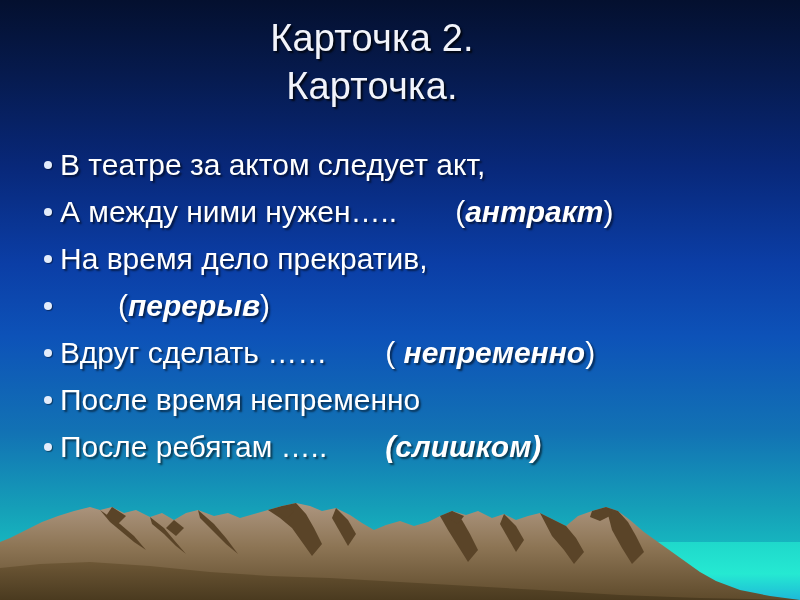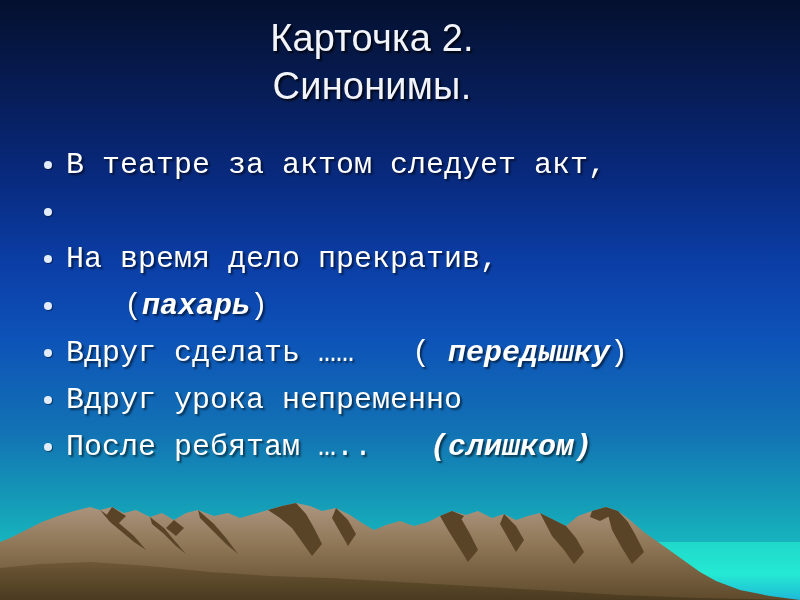--- a/index.html
+++ b/index.html
@@ -78,85 +78,89 @@
     left: 4px;
     top: 50%;
     transform: translateY(-50%);
     width: 8px;
     height: 8px;
     border-radius: 50%;
     background: #e3ecfb;
     box-shadow: 1px 1px 1px rgba(0,0,0,0.45);
   }
   .row-text {
-    margin-left: 26px;
+    margin-left: 20px;
     color: #ffffff;
     font-size: 30px;
     line-height: 34px;
     text-shadow: 2px 2px 2px rgba(0,0,0,0.55);
     display: flex;
     align-items: flex-end;
-    font-family: Liberation Mono, monospace;
   }
   .prompt { display: inline-block; }
   .answer {
     display: inline-block;
     font-weight: bold;
     font-style: italic;
   }
   
   .answer.paren-regular { font-weight: normal; font-style: normal; }
   .answer.paren-regular .word { font-weight: bold; font-style: italic; }
   .gap-md { display: inline-block; width: 58px; }
 </style>
 </head>
 <body>
 
 <div id="slide">
 
   <div class="title-block">
     <div class="title-line">Карточка 2.</div>
-    <div class="title-line">Синонимы.</div>
+    <div class="title-line">Карточка.</div>
   </div>
 
   <ul class="bullet-list" id="bullet-list">
       <li class="bullet-row">
         <span class="bullet-dot"></span>
         <span class="row-text">
           <span class="prompt">В театре за актом следует акт,</span>
         </span>
       </li>
       <li class="bullet-row">
         <span class="bullet-dot"></span>
+        <span class="row-text">
+          <span class="prompt">А между ними нужен…..</span>
+          <span class="gap-md"></span>
+          <span class="answer paren-regular"><span>(</span><span class="word">антракт</span><span>)</span></span>
+        </span>
       </li>
       <li class="bullet-row">
         <span class="bullet-dot"></span>
         <span class="row-text">
           <span class="prompt">На время дело прекратив,</span>
         </span>
       </li>
       <li class="bullet-row">
         <span class="bullet-dot"></span>
         <span class="row-text">
           <span class="gap-md"></span>
-          <span class="answer paren-regular"><span>(</span><span class="word">пахарь</span><span>)</span></span>
+          <span class="answer paren-regular"><span>(</span><span class="word">перерыв</span><span>)</span></span>
         </span>
       </li>
       <li class="bullet-row">
         <span class="bullet-dot"></span>
         <span class="row-text">
           <span class="prompt">Вдруг сделать ……</span>
           <span class="gap-md"></span>
-          <span class="answer paren-regular"><span>( </span><span class="word">передышку</span><span>)</span></span>
-        </span>
-      </li>
-      <li class="bullet-row">
-        <span class="bullet-dot"></span>
-        <span class="row-text">
-          <span class="prompt">Вдруг урока непременно</span>
+          <span class="answer paren-regular"><span>( </span><span class="word">непременно</span><span>)</span></span>
+        </span>
+      </li>
+      <li class="bullet-row">
+        <span class="bullet-dot"></span>
+        <span class="row-text">
+          <span class="prompt">После время непременно</span>
         </span>
       </li>
       <li class="bullet-row">
         <span class="bullet-dot"></span>
         <span class="row-text">
           <span class="prompt">После ребятам …..</span>
           <span class="gap-md"></span>
           <span class="answer">(слишком)</span>
         </span>
       </li>

